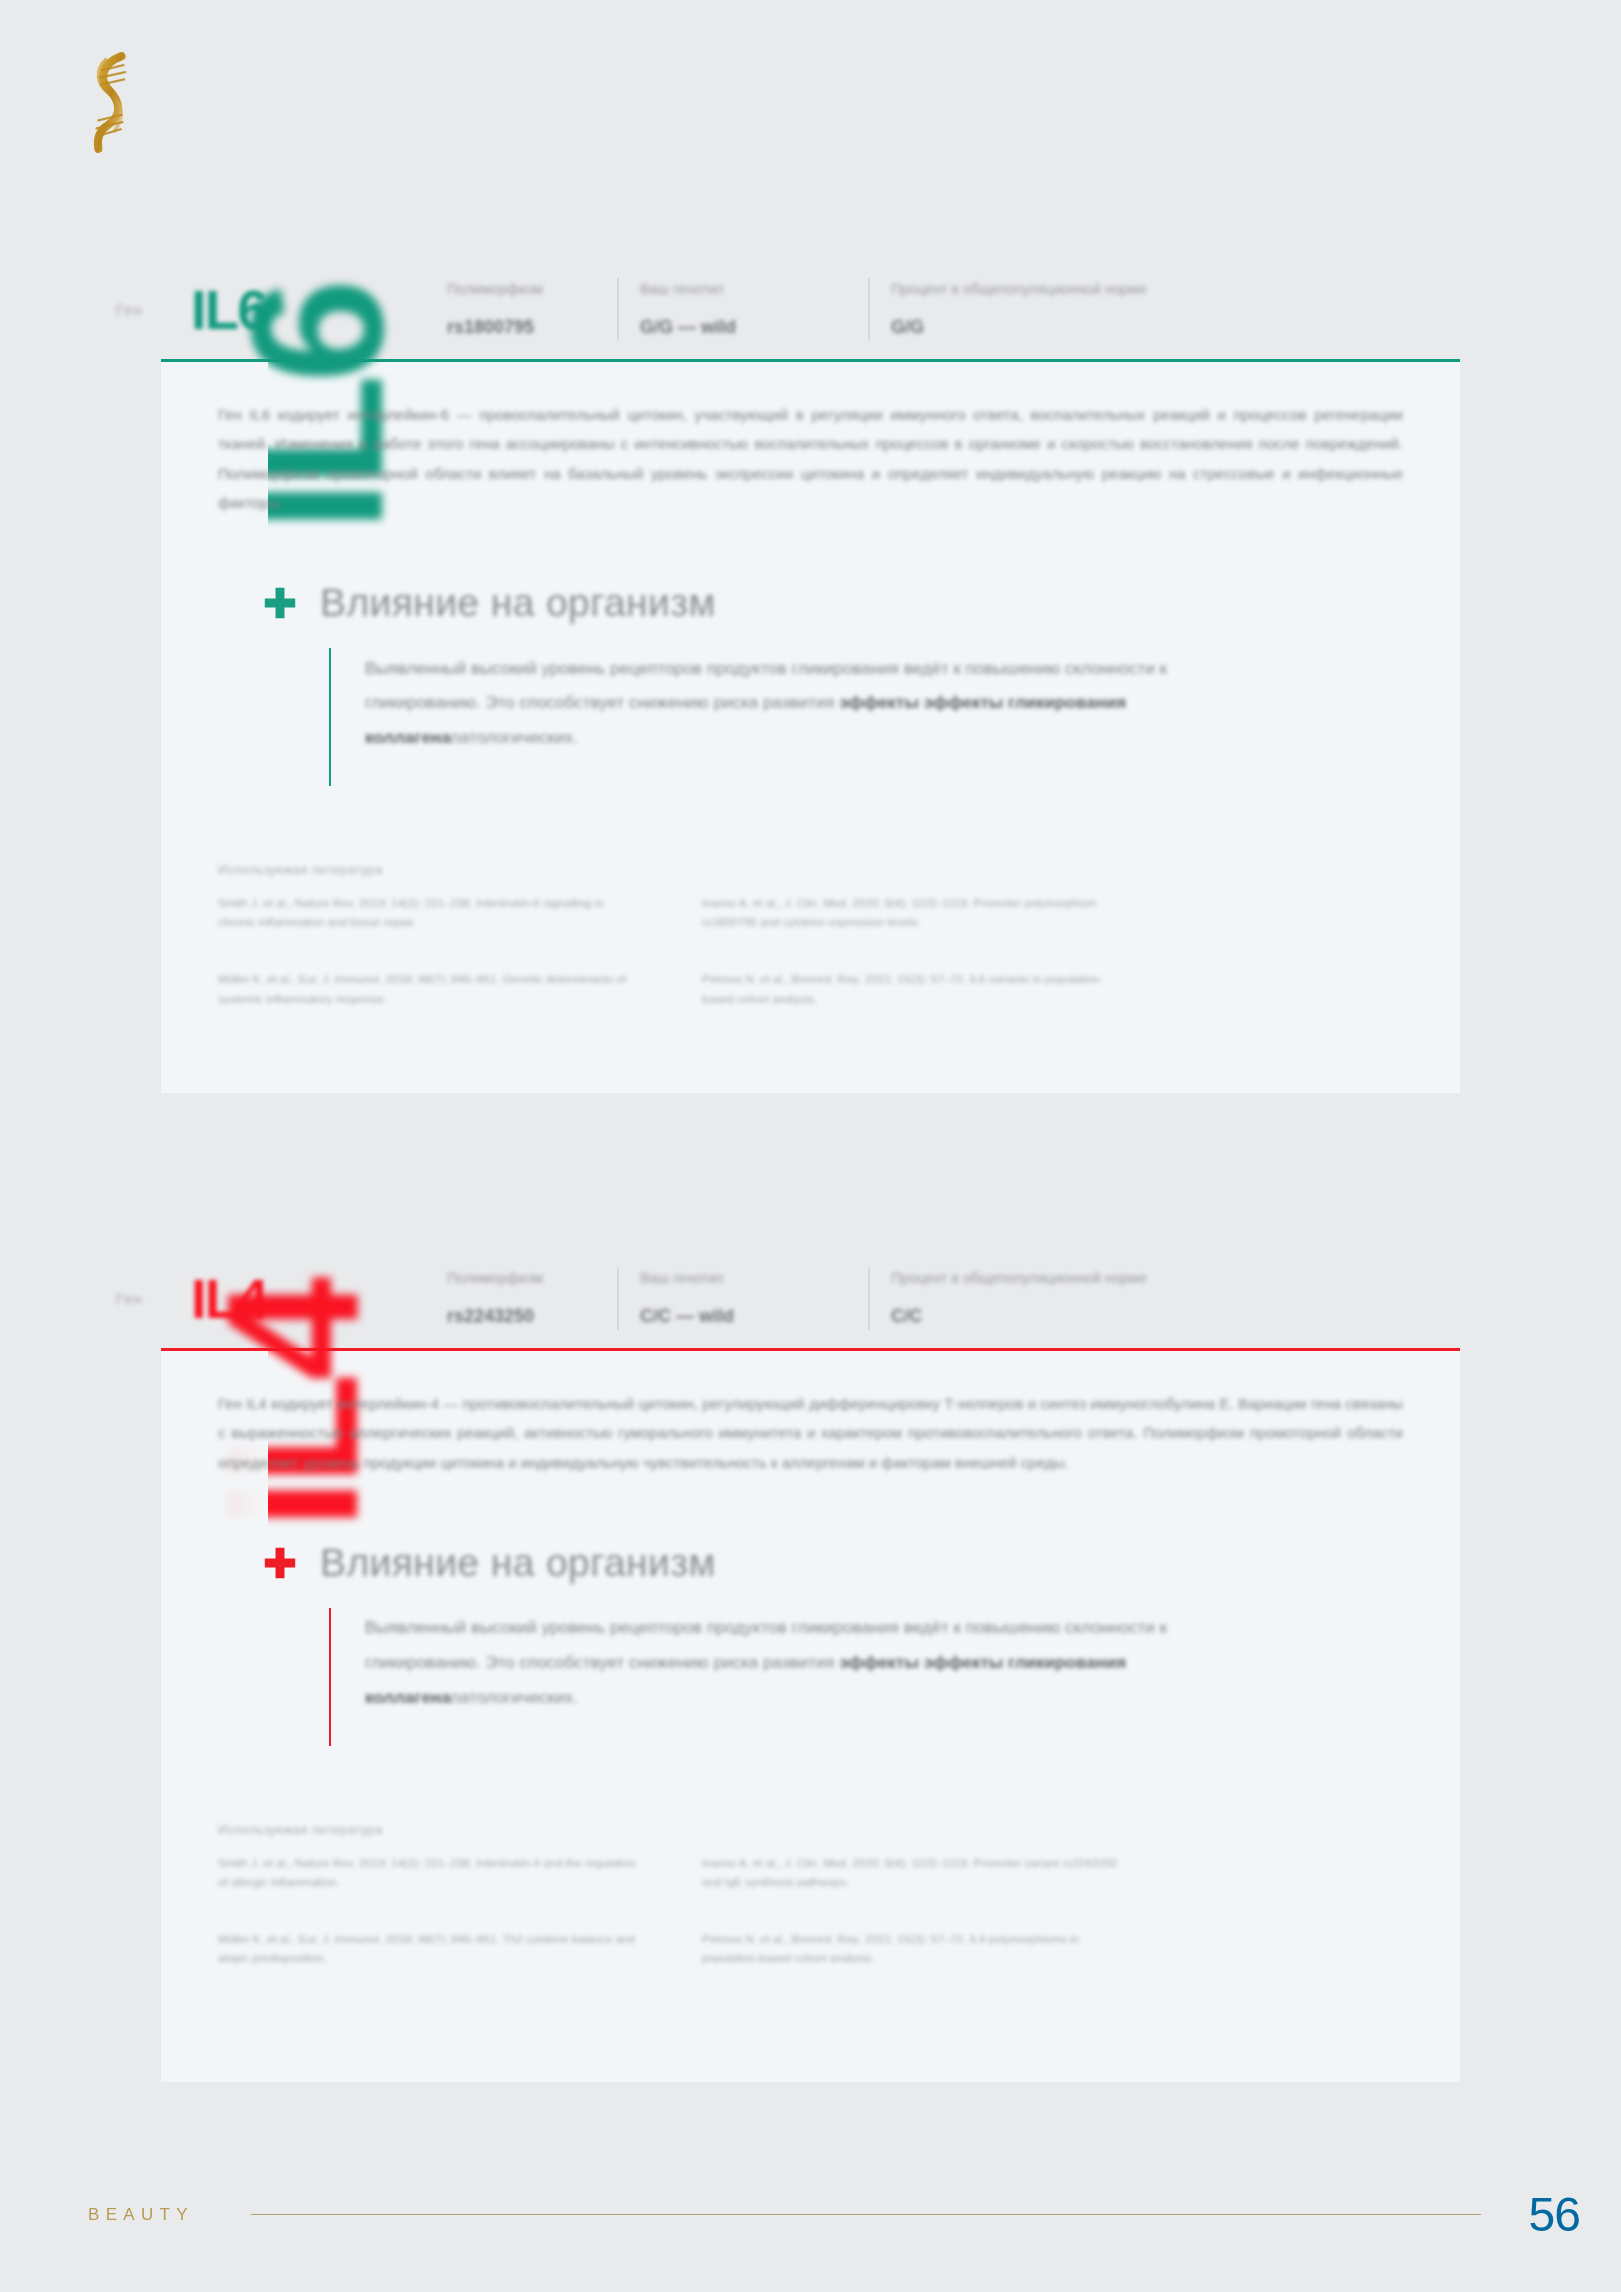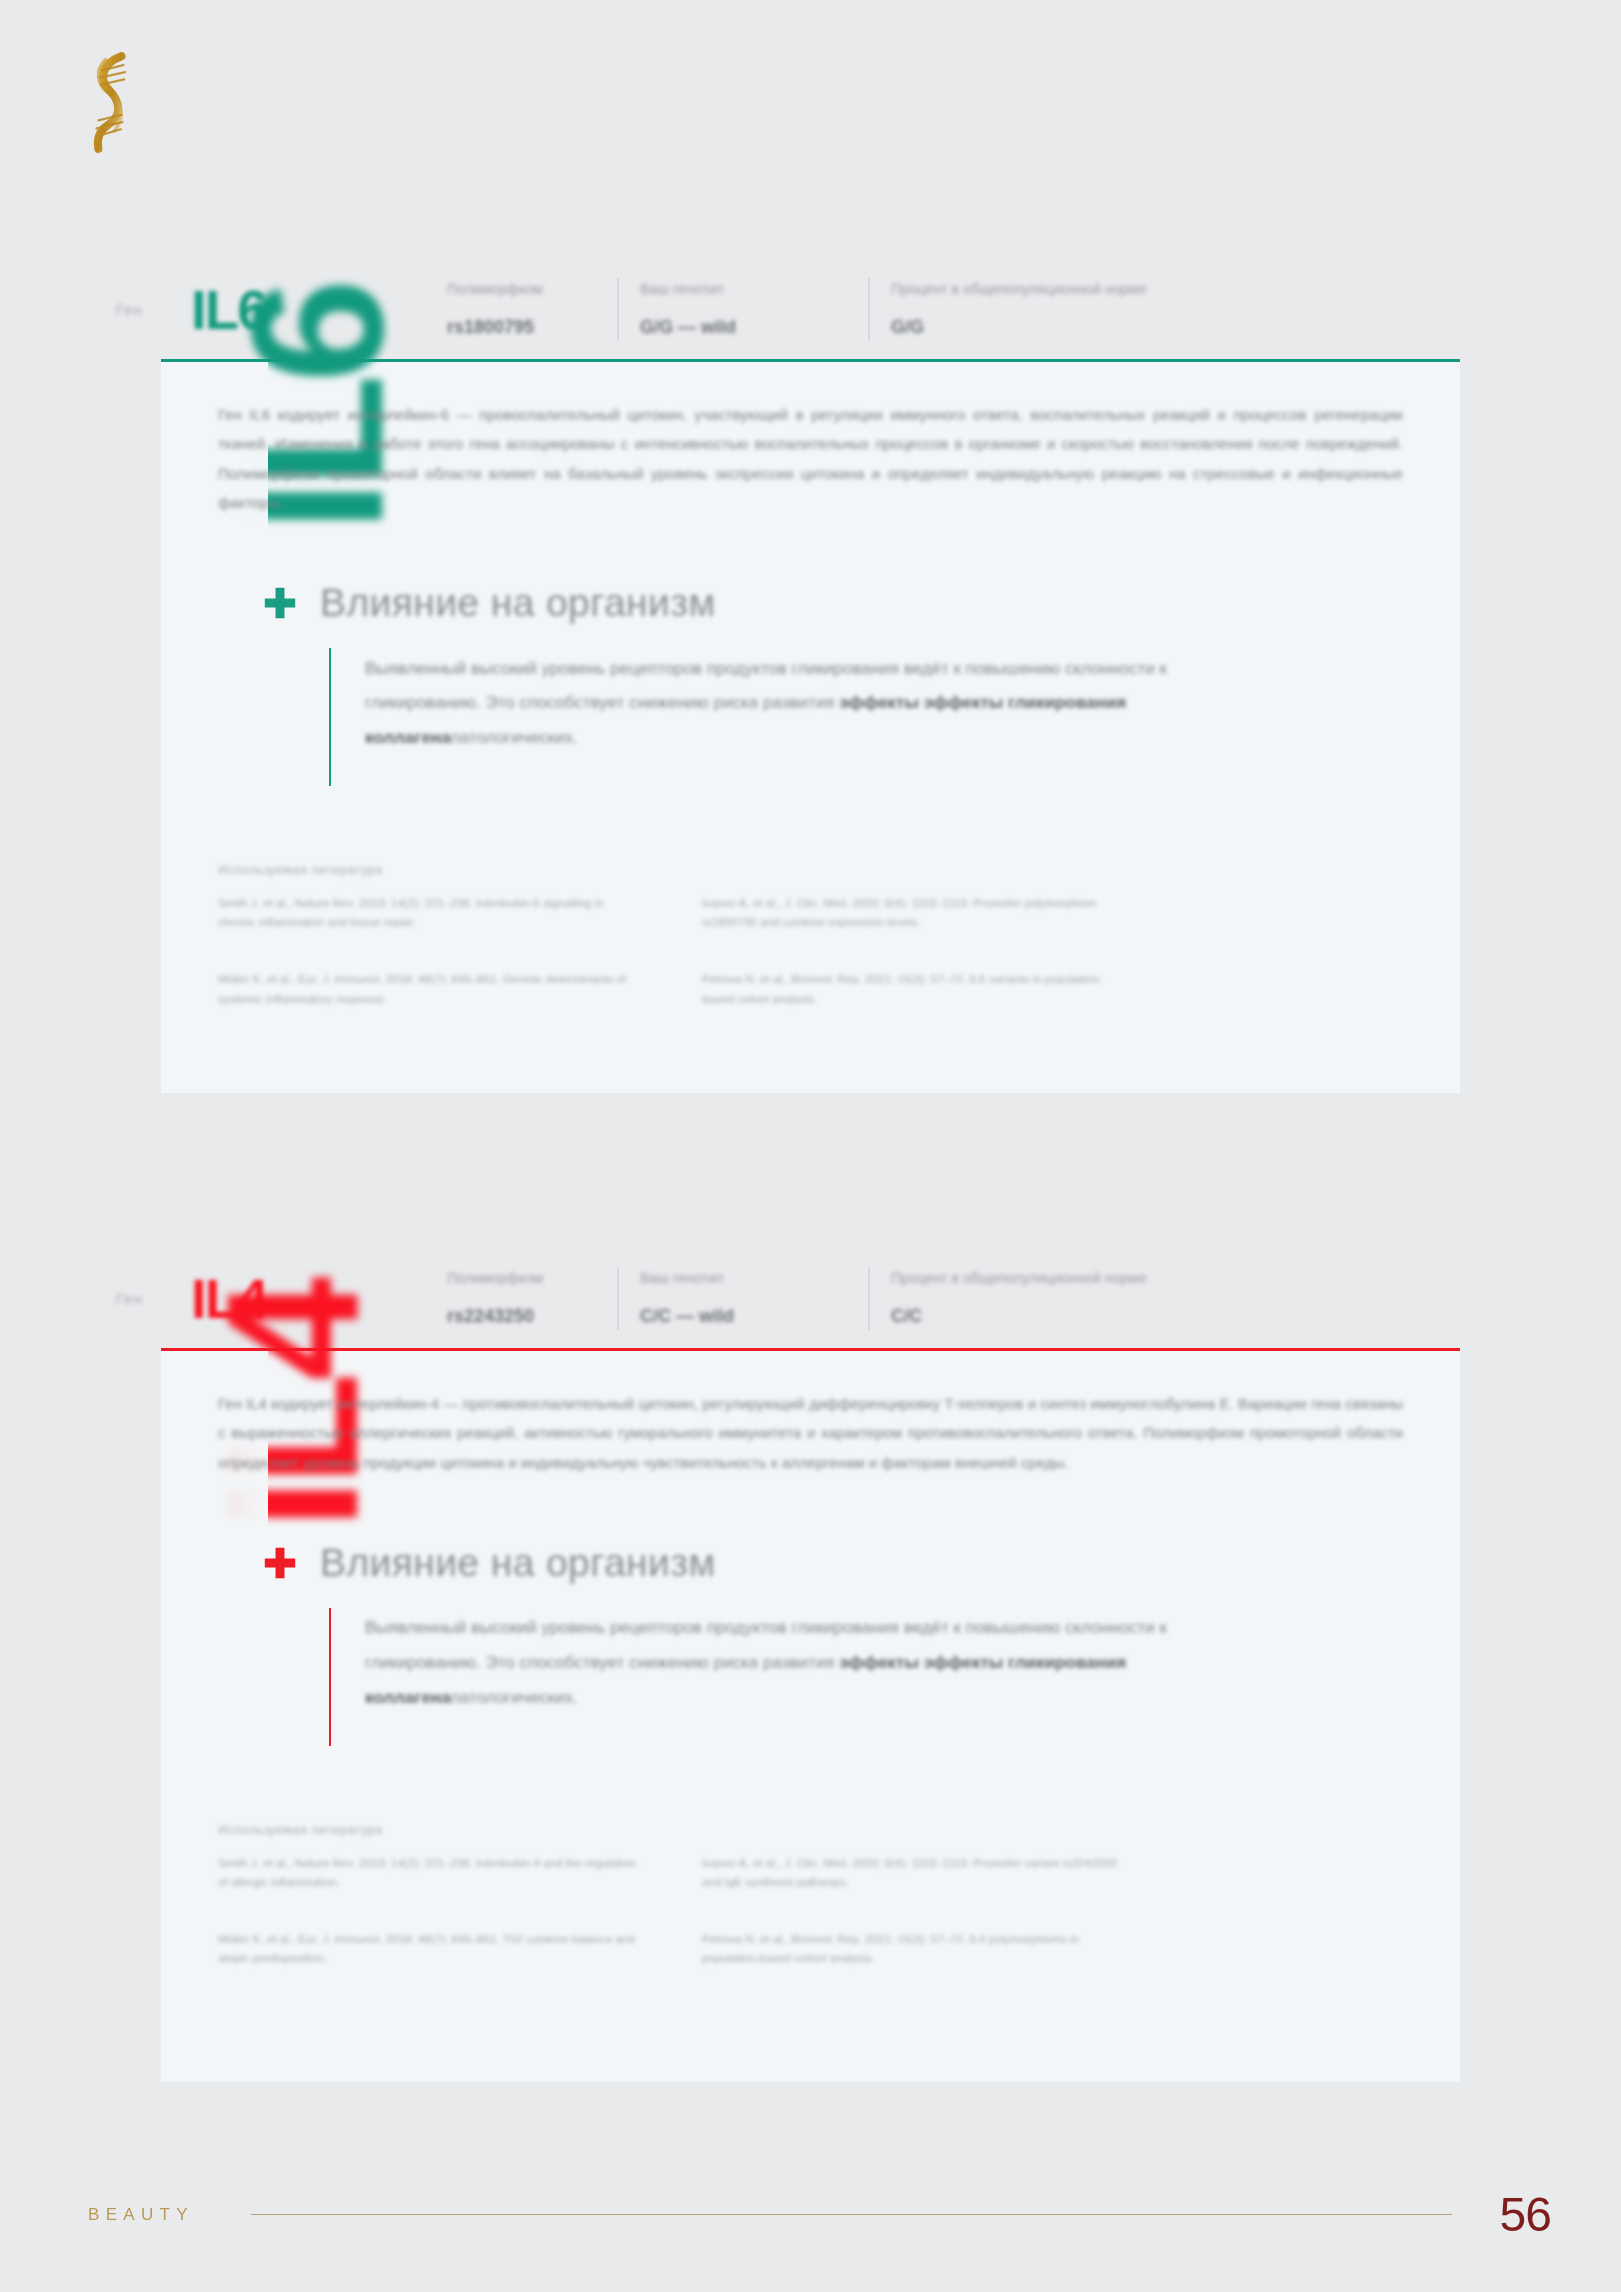--- a/index.html
+++ b/index.html
@@ -217,38 +217,38 @@
   
   .footer {
     position: absolute;
     left: 0;
     bottom: 47px;
     width: 1621px;
     height: 63px;
     display: flex;
     align-items: center;
     padding-left: 88px;
-    padding-right: 70px;
+    padding-right: 41px;
   }
   .footer-brand {
     font-size: 17px;
     letter-spacing: 6.3px;
     color: #b99a55;
     font-weight: 400;
     flex: 0 0 auto;
   }
   .footer-rule {
     flex: 1 1 auto;
     height: 1.8px;
     background: #b5a078;
     margin: 0 47px 0 57px;
   }
   .footer-page {
     font-size: 48px;
-    color: #7f1d1d;
+    color: #0369a1;
     font-weight: 400;
     letter-spacing: -0.9px;
     flex: 0 0 auto;
     line-height: 1;
   }
 </style>
 </head>
 <body>
 
 <div class="page">

